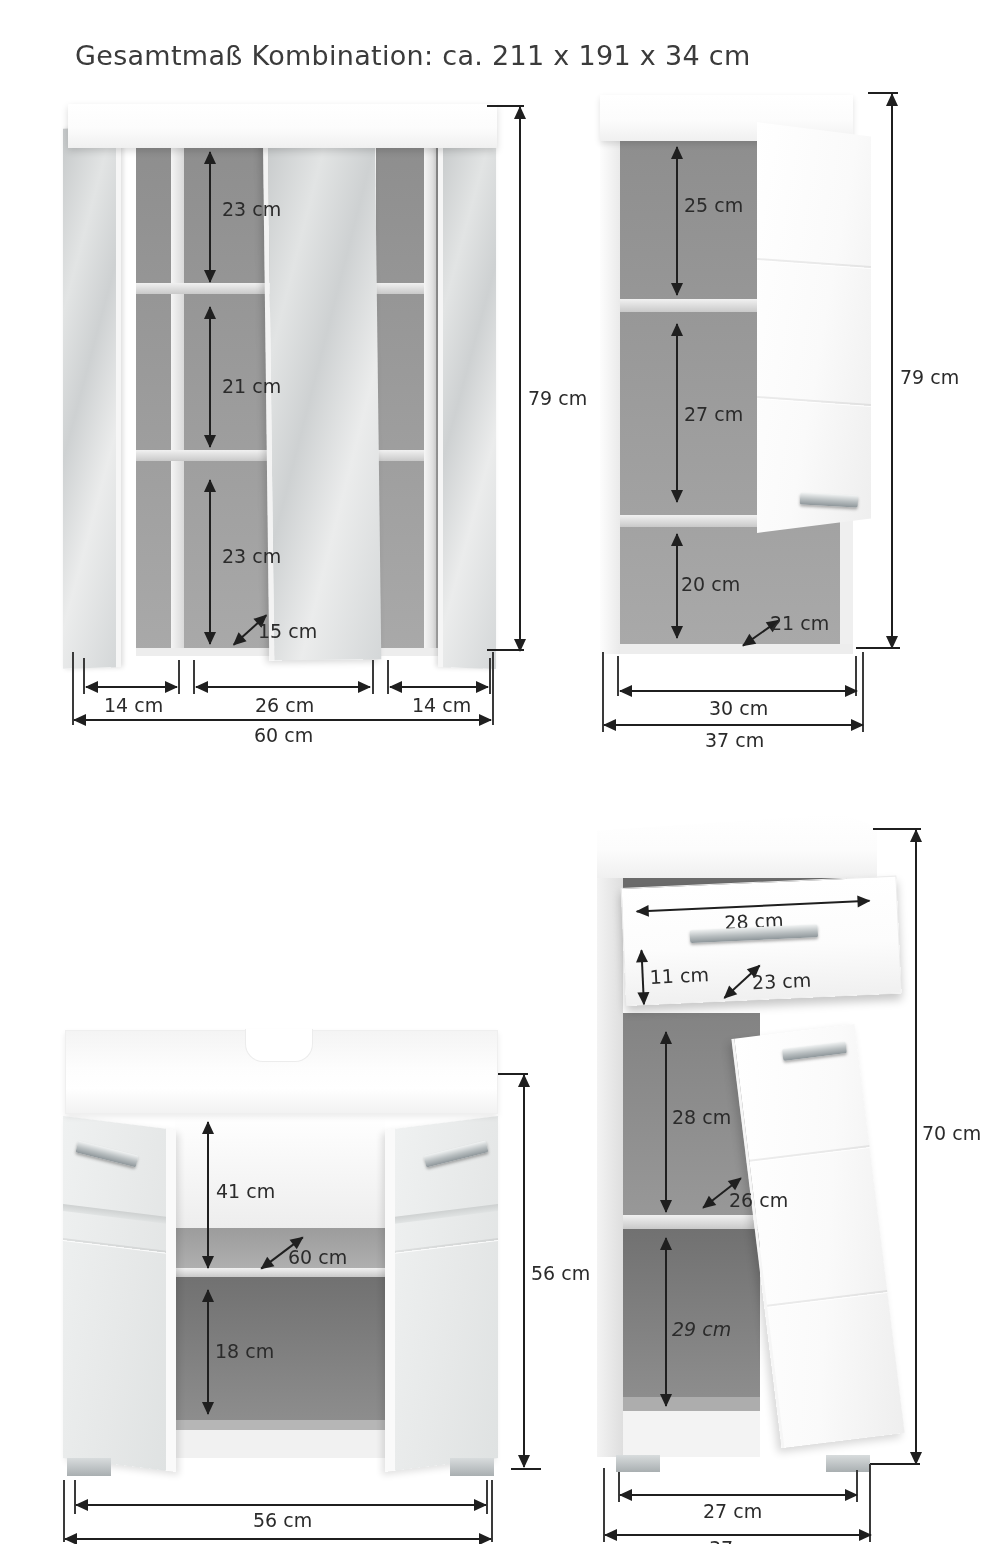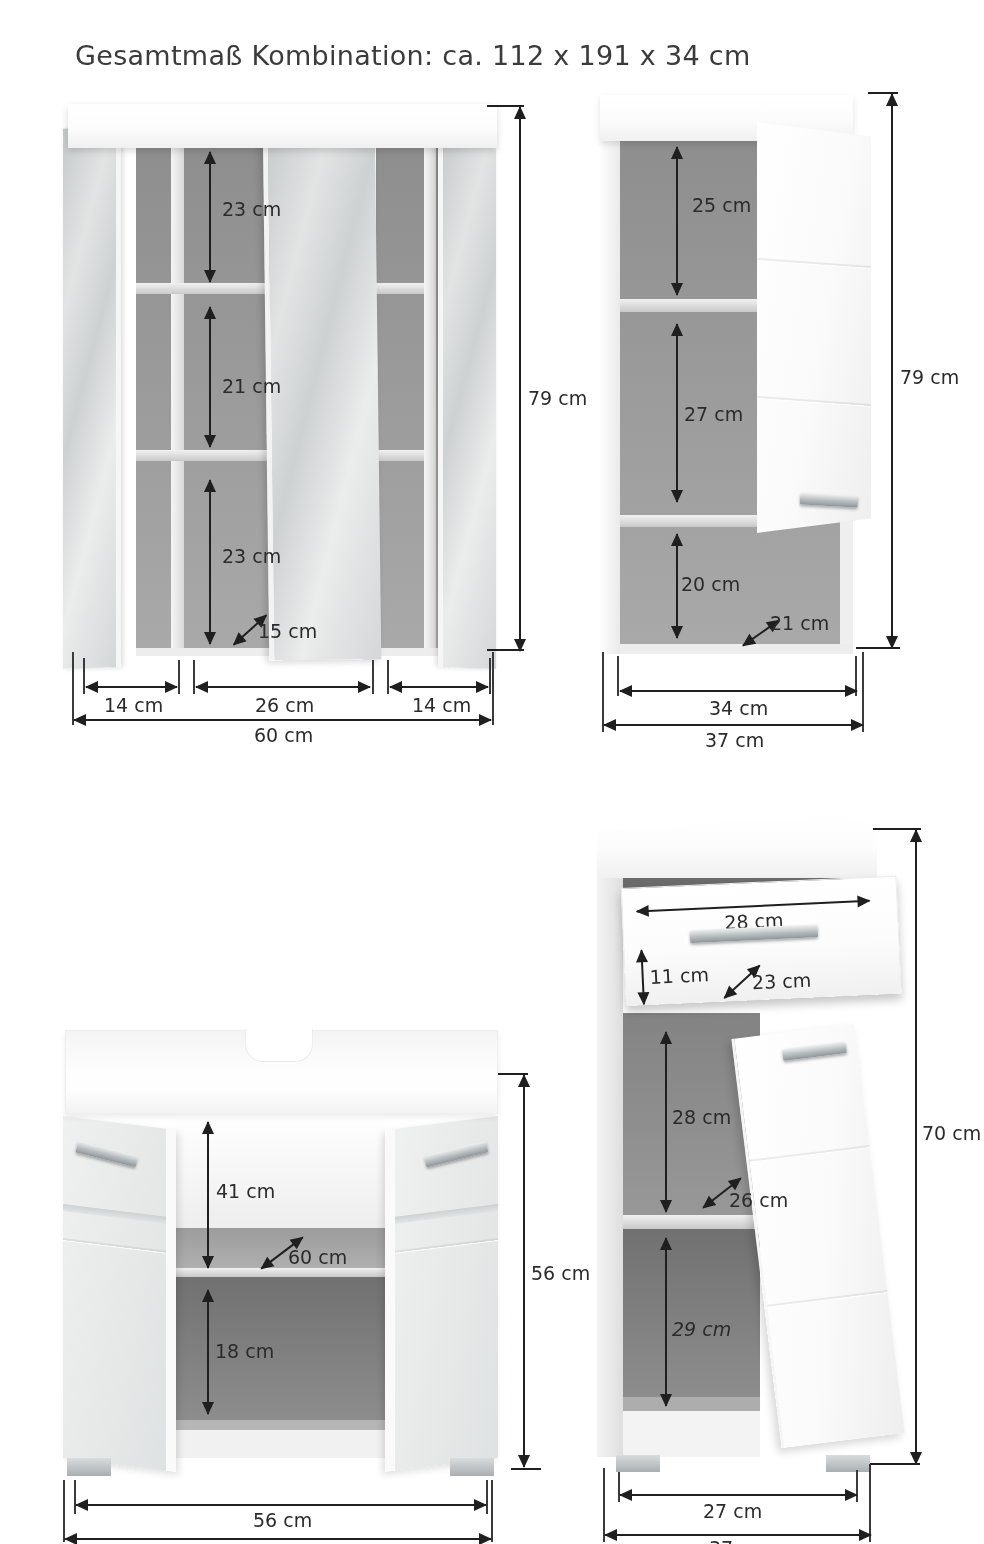--- a/index.html
+++ b/index.html
@@ -34,21 +34,21 @@
   .handle { position:absolute; background:linear-gradient(180deg,#f1f3f3 0%,#b7bdbf 55%,#8e969a 100%); border-radius:2px; box-shadow:0 2px 3px rgba(0,0,0,.3); }
   .foot { position:absolute; background:linear-gradient(180deg,#d8dcdd,#a9afb1); }
   .groove { position:absolute; height:7px; background:linear-gradient(180deg,#c9cccc,#dfe2e2); opacity:.85; }
   .groove-thin { position:absolute; height:2px; background:rgba(0,0,0,.07); box-shadow:0 1px 0 rgba(255,255,255,.85); }
 </style>
 </head>
 <body>
 
 <div class="canvas">
 
-  <div class="page-title" style="left:75px; top:40px;">Gesamtmaß Kombination: ca. 112 x 191 x 34 cm</div>
+  <div class="page-title" style="left:75px; top:40px;">Gesamtmaß Kombination: ca. 211 x 191 x 34 cm</div>
 
   <div>
 
     <div class="interior" style="left:136px; top:146px; width:134px; height:506px;"></div>
     <div class="divider" style="left:171px; top:146px; width:13px; height:506px;"></div>
     <div class="shelf" style="left:136px; top:283px; width:134px; height:11px;"></div>
     <div class="shelf" style="left:136px; top:450px; width:134px; height:11px;"></div>
     <div class="interior" style="left:376px; top:146px; width:64px; height:506px;"></div>
     <div class="divider" style="left:424px; top:146px; width:12px; height:506px;"></div>
     <div class="shelf" style="left:376px; top:283px; width:48px; height:11px;"></div>
@@ -102,39 +102,39 @@
     <div class="abs" style="left:620px; top:644px; width:233px; height:10px; background:#ededed;"></div>
     <div class="white-panel" style="left:600px; top:95px; width:253px; height:46px; box-shadow:0 3px 6px rgba(0,0,0,.12);"></div>
 
     <div class="door-white" style="left:757px; top:122px; width:114px; height:411px; clip-path:polygon(0 0,100% 3.5%,100% 96.5%,0 100%); box-shadow:-4px 3px 8px rgba(0,0,0,.15);">
       <div class="groove-thin" style="left:0; top:140px; width:100%; transform:rotate(4deg);"></div>
       <div class="groove-thin" style="left:0; top:278px; width:100%; transform:rotate(4deg);"></div>
     </div>
     <div class="handle" style="left:800px; top:494px; width:58px; height:12px; transform:rotate(3deg);"></div>
 
     <div class="dim-v" style="left:676px; top:147px; height:148px;"></div>
-    <div class="dim-label" style="left:684px; top:194px;margin-left:8px;">25 cm</div>
+    <div class="dim-label" style="left:684px; top:194px;">25 cm</div>
     <div class="dim-v" style="left:676px; top:324px; height:178px;"></div>
     <div class="dim-label" style="left:684px; top:403px;">27 cm</div>
     <div class="dim-v" style="left:676px; top:534px; height:104px;"></div>
     <div class="dim-label" style="left:681px; top:573px;">20 cm</div>
     <div class="dim-h" style="left:739px; top:632px; width:44px; transform:rotate(-35deg);"></div>
     <div class="dim-label" style="left:770px; top:612px;">21 cm</div>
 
     <div class="tick" style="left:868px; top:92px; width:30px; height:2px;"></div>
     <div class="dim-v" style="left:891px; top:94px; height:554px;"></div>
     <div class="tick" style="left:856px; top:647px; width:44px; height:2px;"></div>
     <div class="dim-label" style="left:900px; top:366px;">79 cm</div>
 
     <div class="ext" style="left:617px; top:656px; height:40px;"></div>
     <div class="ext" style="left:855px; top:656px; height:40px;"></div>
     <div class="ext" style="left:602px; top:652px; height:80px;"></div>
     <div class="ext" style="left:862px; top:652px; height:80px;"></div>
     <div class="dim-h" style="left:620px; top:690px; width:237px;"></div>
-    <div class="dim-label" style="left:709px; top:697px;">34 cm</div>
+    <div class="dim-label" style="left:709px; top:697px;">30 cm</div>
     <div class="dim-h" style="left:604px; top:724px; width:259px;"></div>
     <div class="dim-label" style="left:705px; top:729px;">37 cm</div>
   </div>
 
   <div>
 
     <div class="abs" style="left:175px; top:1116px; width:210px; height:114px; background:linear-gradient(180deg,#ffffff,#ededed);"></div>
     <div class="abs" style="left:175px; top:1228px; width:210px; height:42px; background:linear-gradient(180deg,#9c9c9c,#b0b0b0);"></div>
     <div class="shelf" style="left:175px; top:1268px; width:210px; height:9px;"></div>
     <div class="interior-dark" style="left:175px; top:1277px; width:210px; height:143px;"></div>

